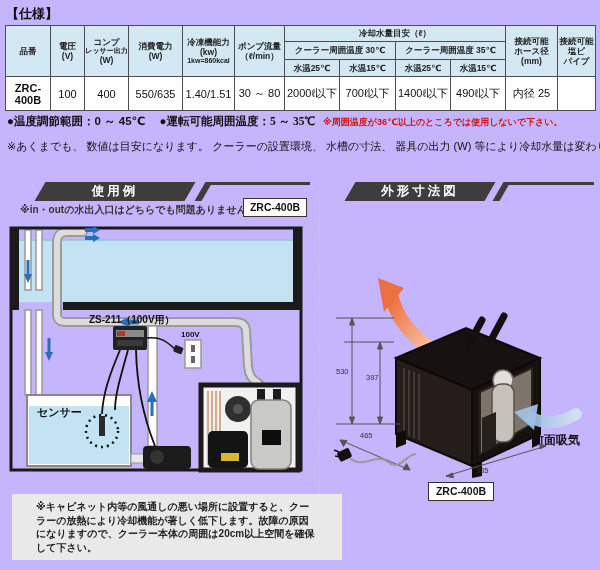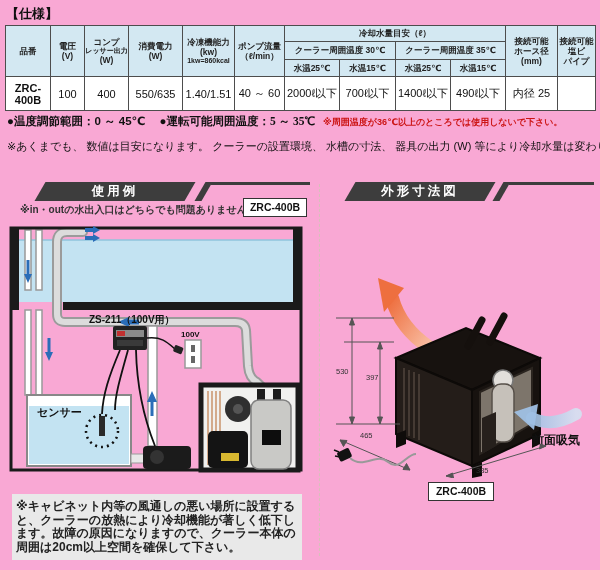--- a/index.html
+++ b/index.html
@@ -1,16 +1,16 @@
 <!DOCTYPE html>
 <html><head>
 <meta charset="utf-8">
 <style>
   html,body{margin:0;padding:0;background:#fff;}
-  #page{position:relative;width:600px;height:570px;background:#f9a8d4;overflow:hidden;
+  #page{position:relative;width:600px;height:570px;background:#c4b5fd;overflow:hidden;
         font-family:"Liberation Sans","DejaVu Sans",sans-serif;color:#111;}
   .abs{position:absolute;}
   
   #spec-title{left:6px;top:5px;font-size:13px;font-weight:bold;}
   table.spec{position:absolute;left:5px;top:25px;border-collapse:collapse;table-layout:fixed;}
   table.spec th,table.spec td{border:1px solid #4d4d4d;padding:0;text-align:center;vertical-align:middle;}
   table.spec th{background:#d3e8f2;font-size:8.5px;font-weight:600;color:#222;line-height:1.18;}
   table.spec td{font-size:11px;background:#fff;}
   .sub{font-size:7px;display:block;}
   .ln{display:block;}
@@ -26,21 +26,21 @@
   .banner>span{display:block;transform:skewX(30deg);color:#fff;font-weight:bold;
                font-size:12.5px;line-height:19px;text-align:center;letter-spacing:3px;}
   .banner-slash{position:absolute;width:7px;height:19px;background:#3d3d3d;transform:skewX(-30deg);}
   .banner-line{position:absolute;height:2.5px;background:#3d3d3d;}
   
   .panel-note{font-size:10px;font-weight:600;color:#333;white-space:nowrap;}
   .modelbox{position:absolute;border:1.5px solid #333;background:#fff;font-weight:bold;
             font-size:10.5px;text-align:center;line-height:16px;}
   .divider{position:absolute;left:319px;top:184px;height:372px;border-left:1px dashed #d7c1ba;}
   .caution{position:absolute;left:12px;top:494px;width:282px;background:#e9e9e9;
-           font-size:12px;font-weight:600;line-height:13.5px;color:#222;padding:6px 4px;}
+           font-size:10px;font-weight:600;line-height:13.5px;color:#222;padding:6px 24px;}
   svg text{font-family:"Liberation Sans","DejaVu Sans",sans-serif;}
 </style>
 </head>
 <body>
 
 <div id="page">
 
   <div class="abs" id="spec-title">【仕様】</div>
 
   <table class="spec">
@@ -106,21 +106,21 @@
       <th>水温15℃</th>
       <th>水温25℃</th>
       <th>水温15℃</th>
     </tr>
     <tr style="height:34px">
       <td class="model-cell">ZRC-400B</td>
       <td>100</td>
       <td>400</td>
       <td>550/635</td>
       <td>1.40/1.51</td>
-      <td>40 ～ 60</td>
+      <td>30 ～ 80</td>
       <td>2000ℓ以下</td>
       <td>700ℓ以下</td>
       <td>1400ℓ以下</td>
       <td>490ℓ以下</td>
       <td>内径 25</td>
       <td class="diag"></td>
     </tr>
   </tbody>
     </table>
 

